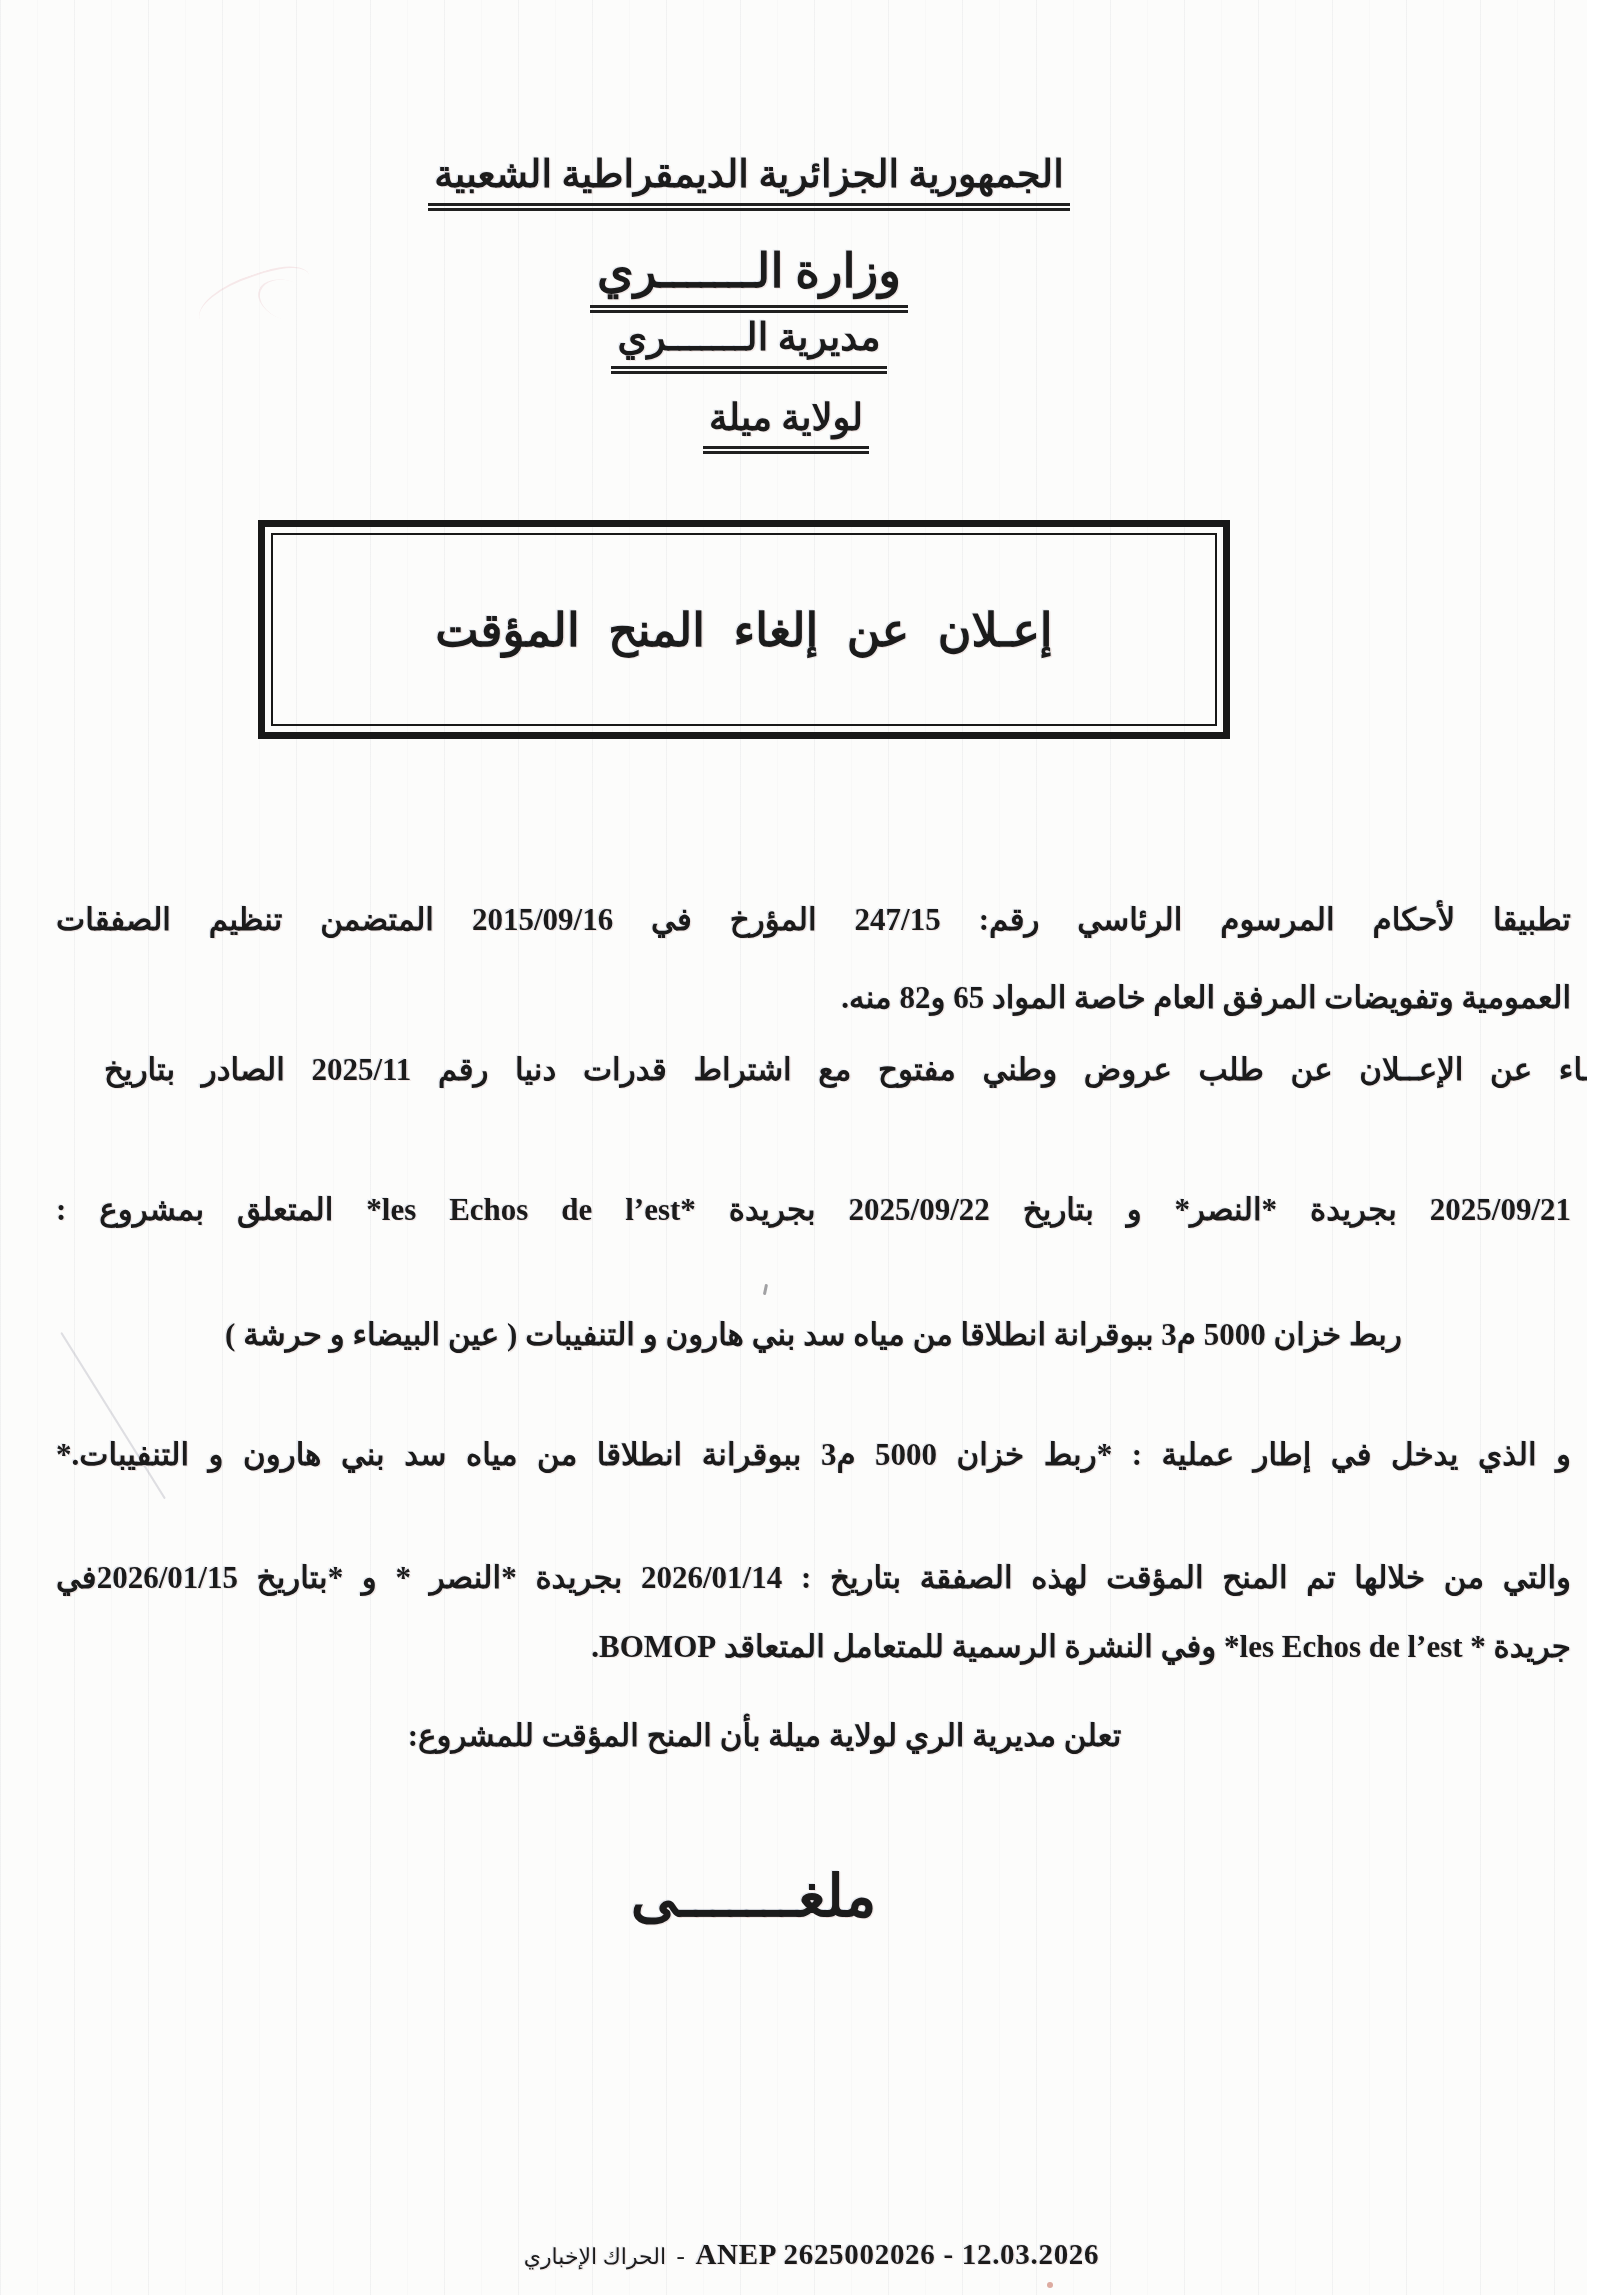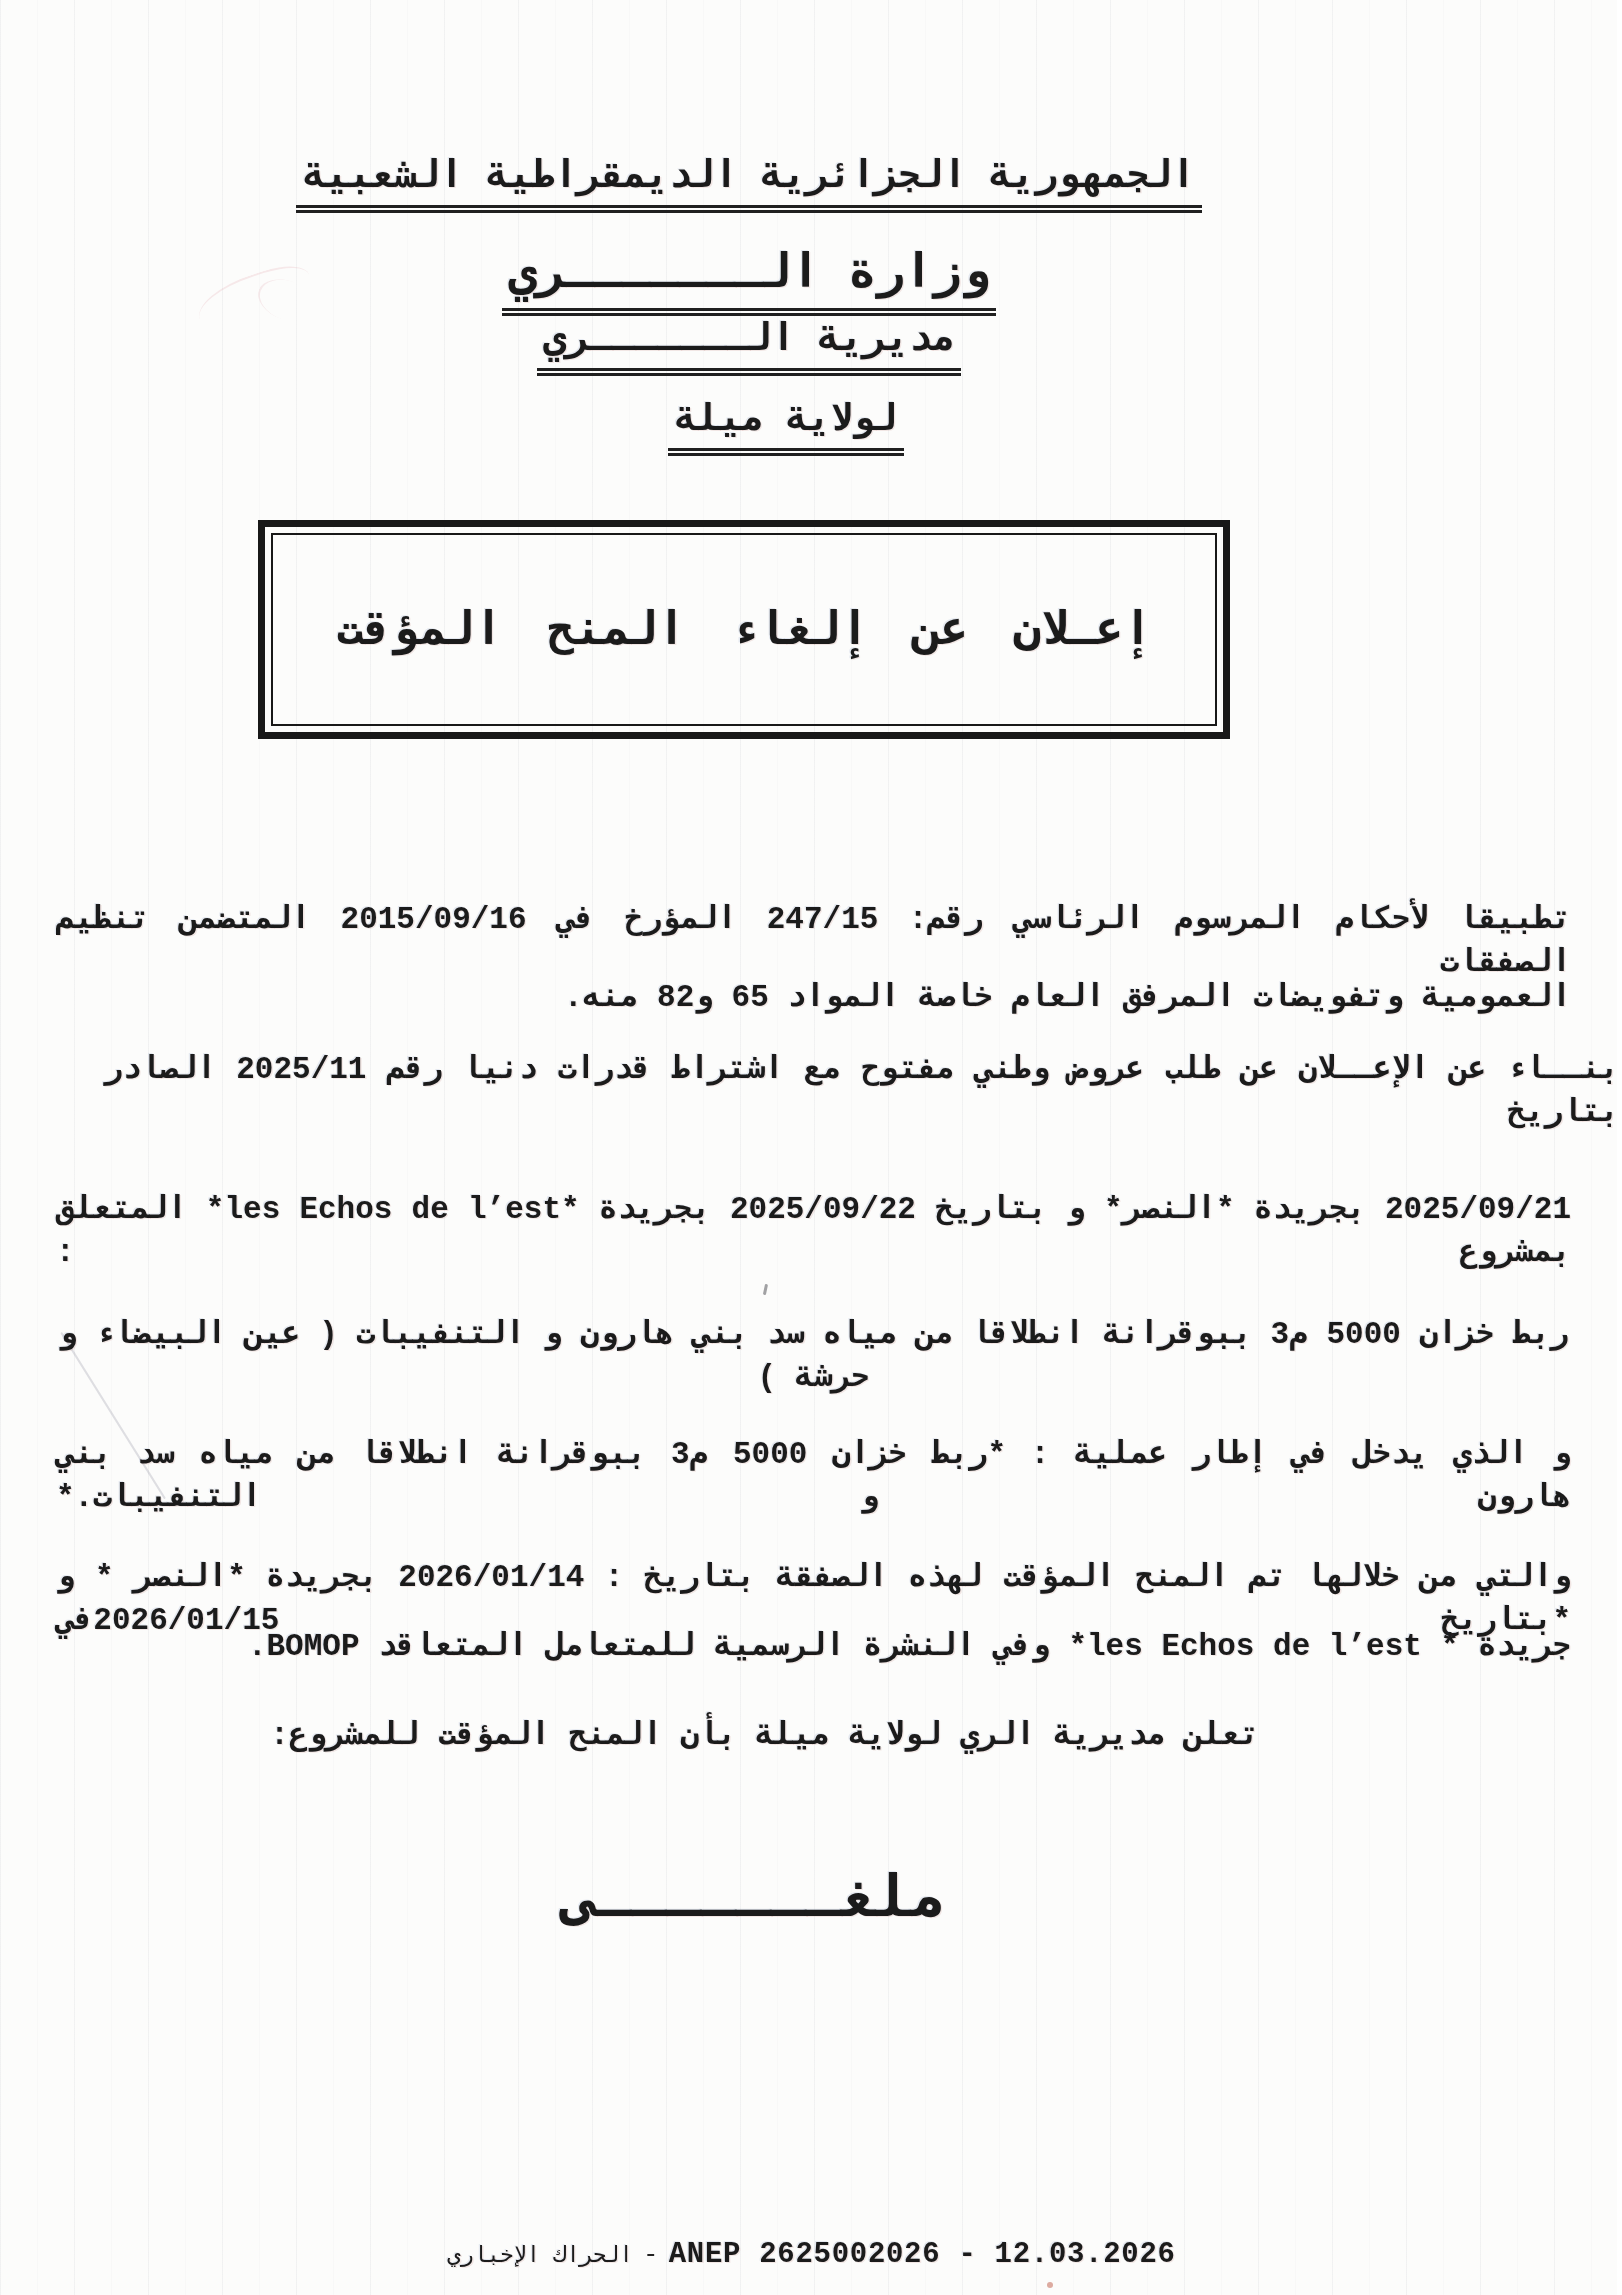--- a/index.html
+++ b/index.html
@@ -2,23 +2,22 @@
 <html lang="ar" style="font-size:10.5px"><head>
 <meta charset="utf-8">
 <style>
   html, body { margin: 0; padding: 0; }
   .page {
     position: relative;
     width: 1587px;
     height: 2295px;
     background: #fcfcfb;
     overflow: hidden;
-    font-family: Liberation Mono, monospace;
+    font-family: Liberation Serif, serif;
     color: #1b1b1b;
-    padding-left: 30px;
   }
   .streaks {
     position: absolute; inset: 0; pointer-events: none;
     background:
       repeating-linear-gradient(90deg, rgba(100,105,120,0.045) 0px, rgba(100,105,120,0.045) 1.3px, transparent 1.3px, transparent 74px),
       repeating-linear-gradient(90deg, rgba(100,105,120,0.028) 0px, rgba(100,105,120,0.028) 0.7px, transparent 0.7px, transparent 37px);
   }
   .abs { position: absolute; }
   .rtl { direction: rtl; unicode-bidi: isolate; }
   .ink { text-shadow: 1.3px 0.7px 0 rgba(150,40,30,0.10), -1.3px -0.7px 0 rgba(30,70,150,0.10); }

